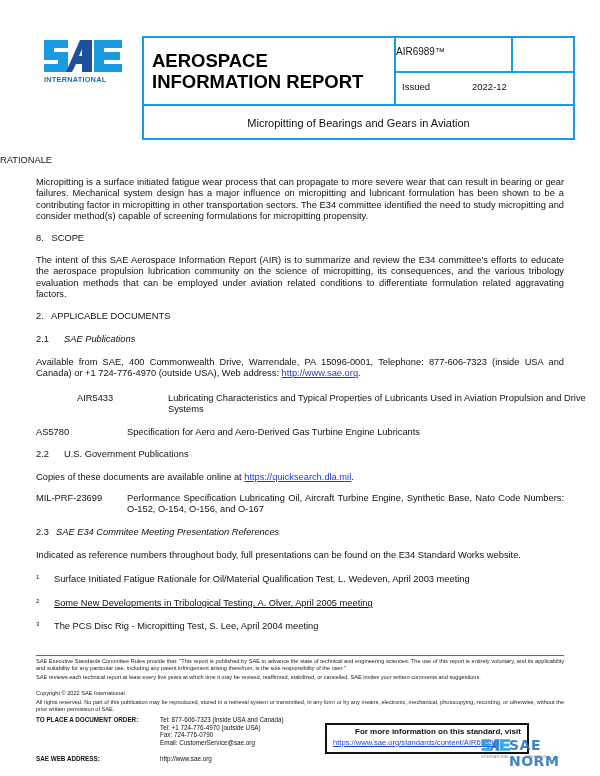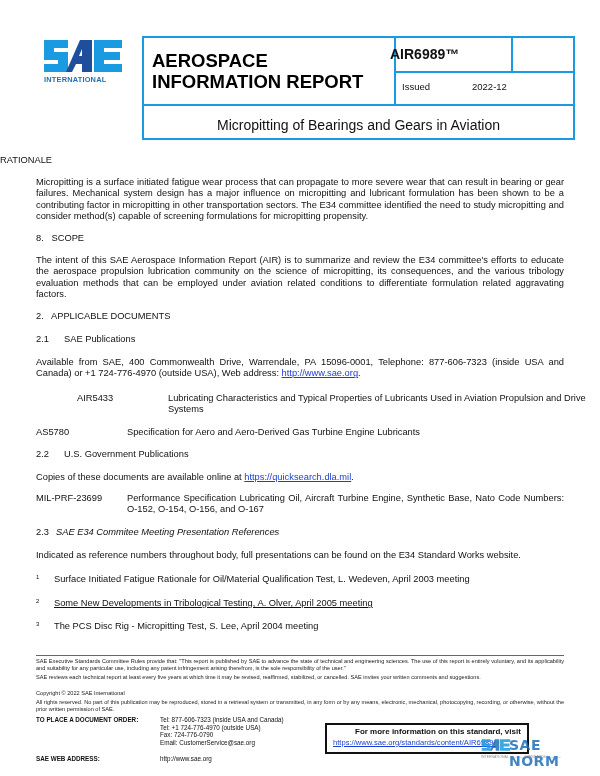--- a/index.html
+++ b/index.html
@@ -8,24 +8,24 @@
   .abs { position: absolute; }
 
   
   .logo { left: 42px; top: 36px; width: 82px; height: 48px; }
   .logo-intl { left: 44px; top: 75px; font-size: 7.4px; font-weight: bold; color: #1f6fb8; letter-spacing: 0.2px; }
 
   
   .hdr { left: 142px; top: 36px; width: 429px; height: 100px; border: 2px solid #1a9ae0; box-sizing: content-box; }
   .hdr-line { position: absolute; background: #1a9ae0; }
   .hdr-title { position: absolute; left: 8px; top: 12px; font-size: 18.5px; font-weight: bold; line-height: 21px; color: #000; }
-  .hdr-docnum { position: absolute; left: 246px; top: 8px; font-size: 14px; font-weight: bold; }
+  .hdr-docnum { position: absolute; left: 252px; top: 8px; font-size: 10px; font-weight: normal; }
   .hdr-issued-l { position: absolute; left: 258px; top: 43px; font-size: 9.5px; }
   .hdr-issued-v { position: absolute; left: 328px; top: 43px; font-size: 9.5px; }
-  .hdr-subtitle { position: absolute; left: 0; width: 429px; top: 79px; text-align: center; font-size: 14px; }
+  .hdr-subtitle { position: absolute; left: 0; width: 429px; top: 79px; text-align: center; font-size: 11px; }
 
   
   .txt { font-size: 9.3px; line-height: 11.4px; color: #111; }
   .just { text-align: justify; text-align-last: left; }
   .center { text-align: left; }
   a.link { color: #1a3fd1; text-decoration: underline; }
   .refcode { position: absolute; left: 0; }
   .refdesc { position: absolute; left: 91px; right: 0; }
   .sup { font-size: 6px; position: absolute; left: 0; top: -2px; }
 
@@ -74,21 +74,21 @@
 <div class="abs txt center" style="left:0; width:600px; top:155px;">RATIONALE</div>
 <div class="abs txt just" style="left:36px; width:528px; top:177px;">Micropitting is a surface initiated fatigue wear process that can propagate to more severe wear that can result in bearing or gear failures. Mechanical system design has a major influence on micropitting and lubricant formulation has been shown to be a contributing factor in micropitting in other transportation sectors. The E34 committee identified the need to study micropitting and consider method(s) capable of screening formulations for micropitting propensity.</div>
 
 <div class="abs txt" style="left:36px; top:233px; white-space:pre;">8.   SCOPE</div>
 <div class="abs txt just" style="left:36px; width:528px; top:255px;">The intent of this SAE Aerospace Information Report (AIR) is to summarize and review the E34 committee's efforts to educate the aerospace propulsion lubrication community on the science of micropitting, its consequences, and the various tribology evaluation methods that can be employed under aviation related conditions to differentiate formulation related aggravating factors.</div>
 
 <div class="abs txt" style="left:36px; top:311px; white-space:pre;">2.   APPLICABLE DOCUMENTS</div>
 
 <div class="abs txt" style="left:36px; top:334px;text-align:center;">
   <span>2.1</span>
-  <span style="position:absolute; left:28px; white-space:nowrap;">SAE Publications</span>
+  <span style="position:absolute; left:28px; white-space:nowrap;font-style:italic;">SAE Publications</span>
 </div>
 <div class="abs txt just" style="left:36px; width:528px; top:357px;">
   <span>Available from SAE, 400 Commonwealth Drive, Warrendale, PA 15096-0001, Telephone: 877-606-7323 (inside USA and Canada) or +1 724-776-4970 (outside USA), Web address: </span><a class="link" href="#">http://www.sae.org</a>.
 </div>
 
 <div class="abs txt" style="left:36px; width:528px; top:393px; height:24px;margin-left:41px;">
   <span class="refcode">AIR5433</span>
   <span class="refdesc">Lubricating Characteristics and Typical Properties of Lubricants Used in Aviation Propulsion and Drive Systems</span>
 </div>
 <div class="abs txt" style="left:36px; width:528px; top:427px; height:12px;">

